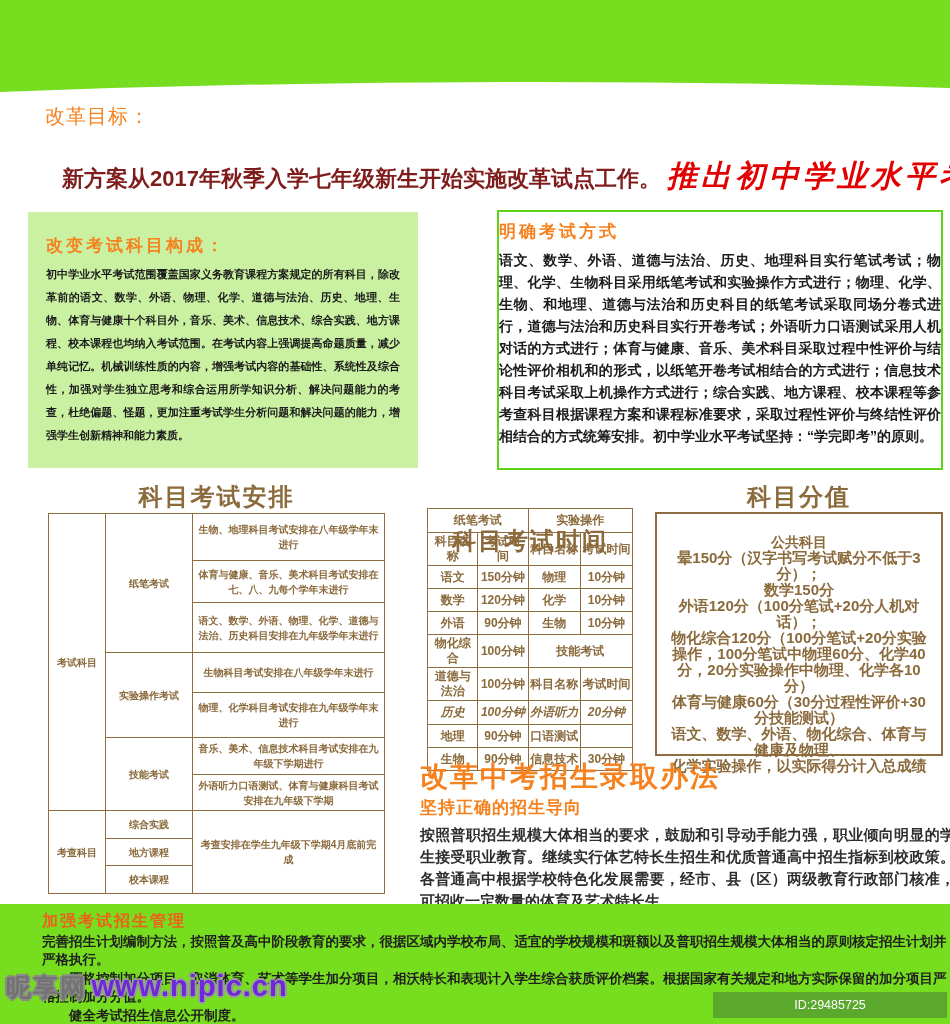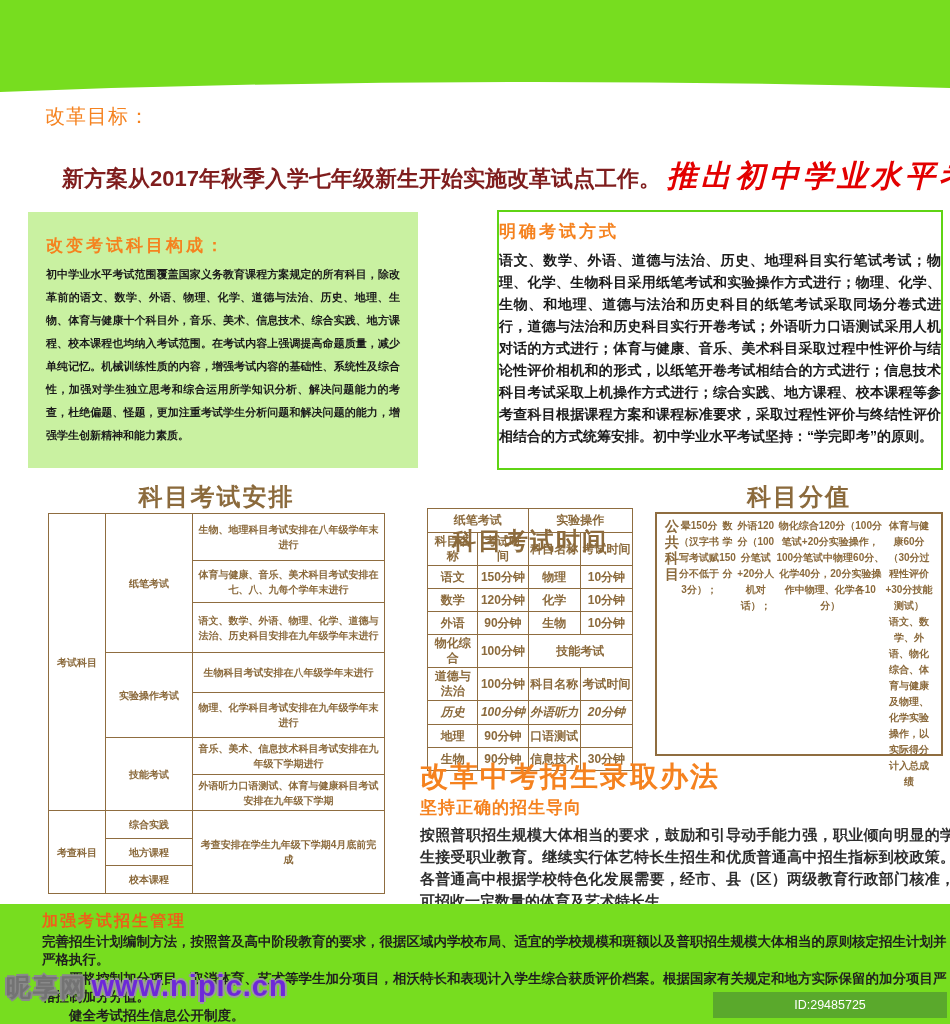--- a/index.html
+++ b/index.html
@@ -39,23 +39,23 @@
 
   .tableA{position:absolute;left:48px;top:513px;width:337px;table-layout:fixed;}
   .tableA .c1{width:50px;}
   .tableA .c2{width:80px;}
 
   .tableB{position:absolute;left:427px;top:508px;width:206px;table-layout:fixed;}
   .tableB td{font-size:12px;padding:1px 1px;overflow:hidden;}
   .tableB .c1{width:50px;}.tableB .c2{width:51px;}.tableB .c3{width:52px;}.tableB .c4{width:53px;}
 
   .score-box{position:absolute;left:655px;top:512px;width:288px;height:244px;border:2px solid #8f6d40;
-    box-sizing:border-box;display:flex;flex-direction:row;justify-content:space-around;
-    padding:4px 8px;text-align:center;}
-  .score-row{color:#8b6a3c;font-weight:bold;font-size:10px;line-height:16px;white-space:pre-line;}
+    box-sizing:border-box;display:flex;flex-direction:column;justify-content:space-around;
+    padding:20px 8px;text-align:center;}
+  .score-row{color:#8b6a3c;font-weight:bold;font-size:15px;line-height:16px;white-space:pre-line;}
   .score-head{font-size:14px;}
 
   
   .adm-title{position:absolute;left:420px;top:758px;color:#f5821f;font-size:28px;font-weight:900;letter-spacing:2px;}
   .adm-sub{position:absolute;left:420px;top:796px;color:#f5821f;font-size:17px;font-weight:bold;letter-spacing:1px;}
   .adm-body{position:absolute;left:420px;top:824px;width:535px;color:#2e2e2e;font-size:15px;
     font-weight:bold;line-height:22px;text-align:justify;}
 
   
   .footer-band{position:absolute;left:0;top:904px;width:950px;height:120px;background:#77dd1f;}

